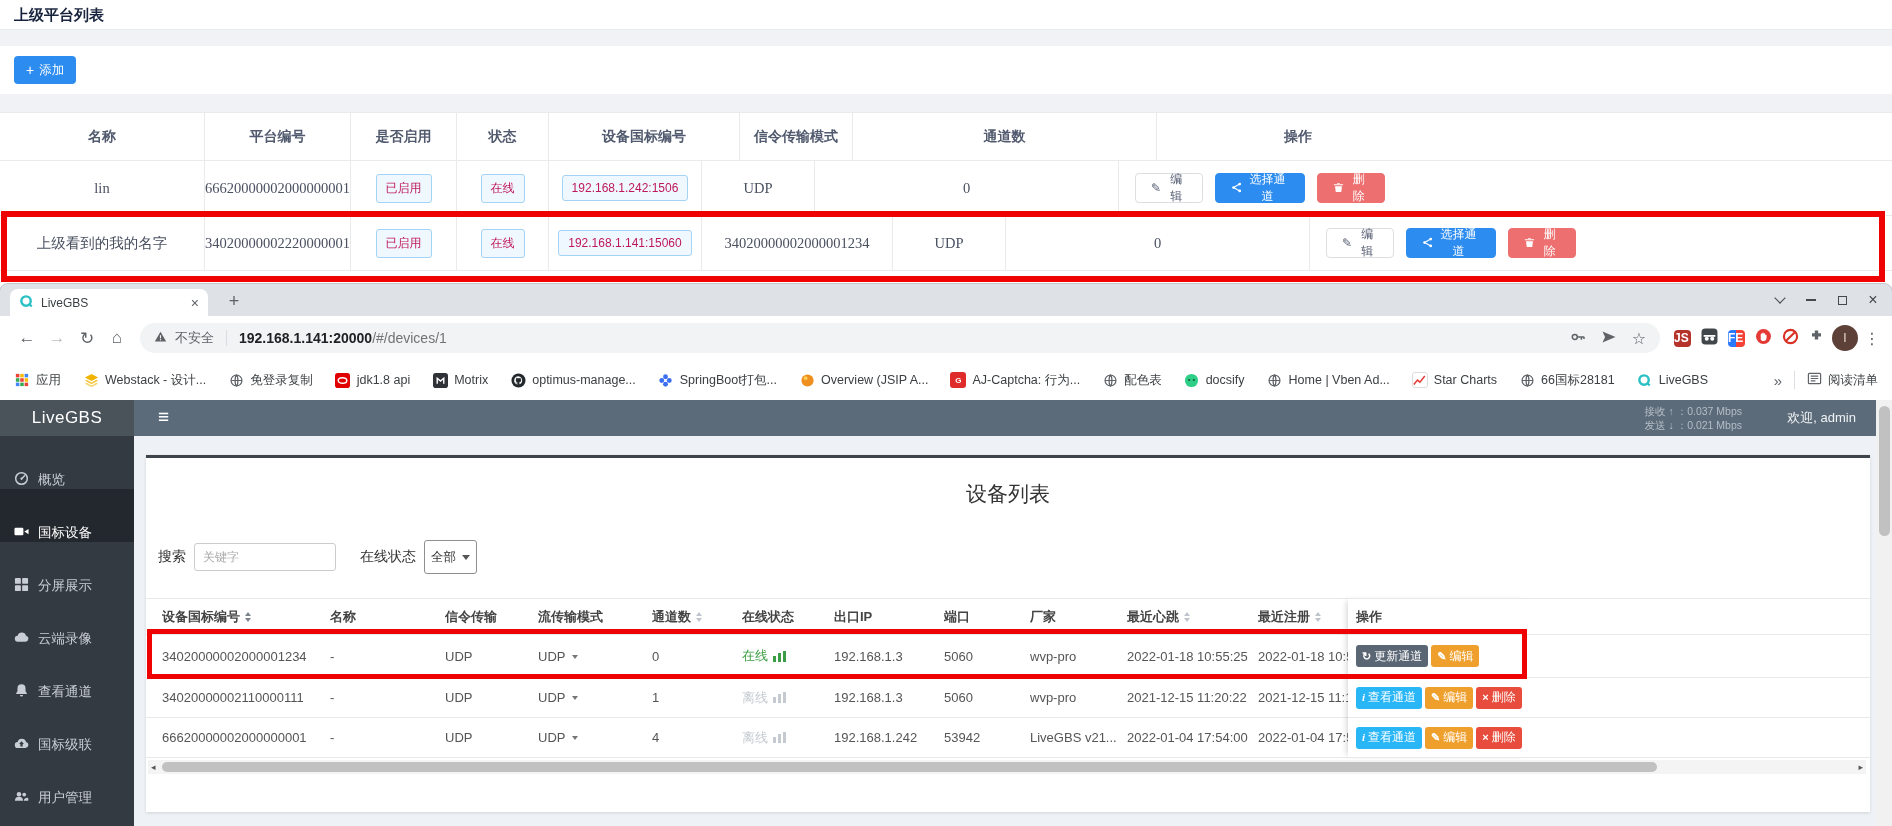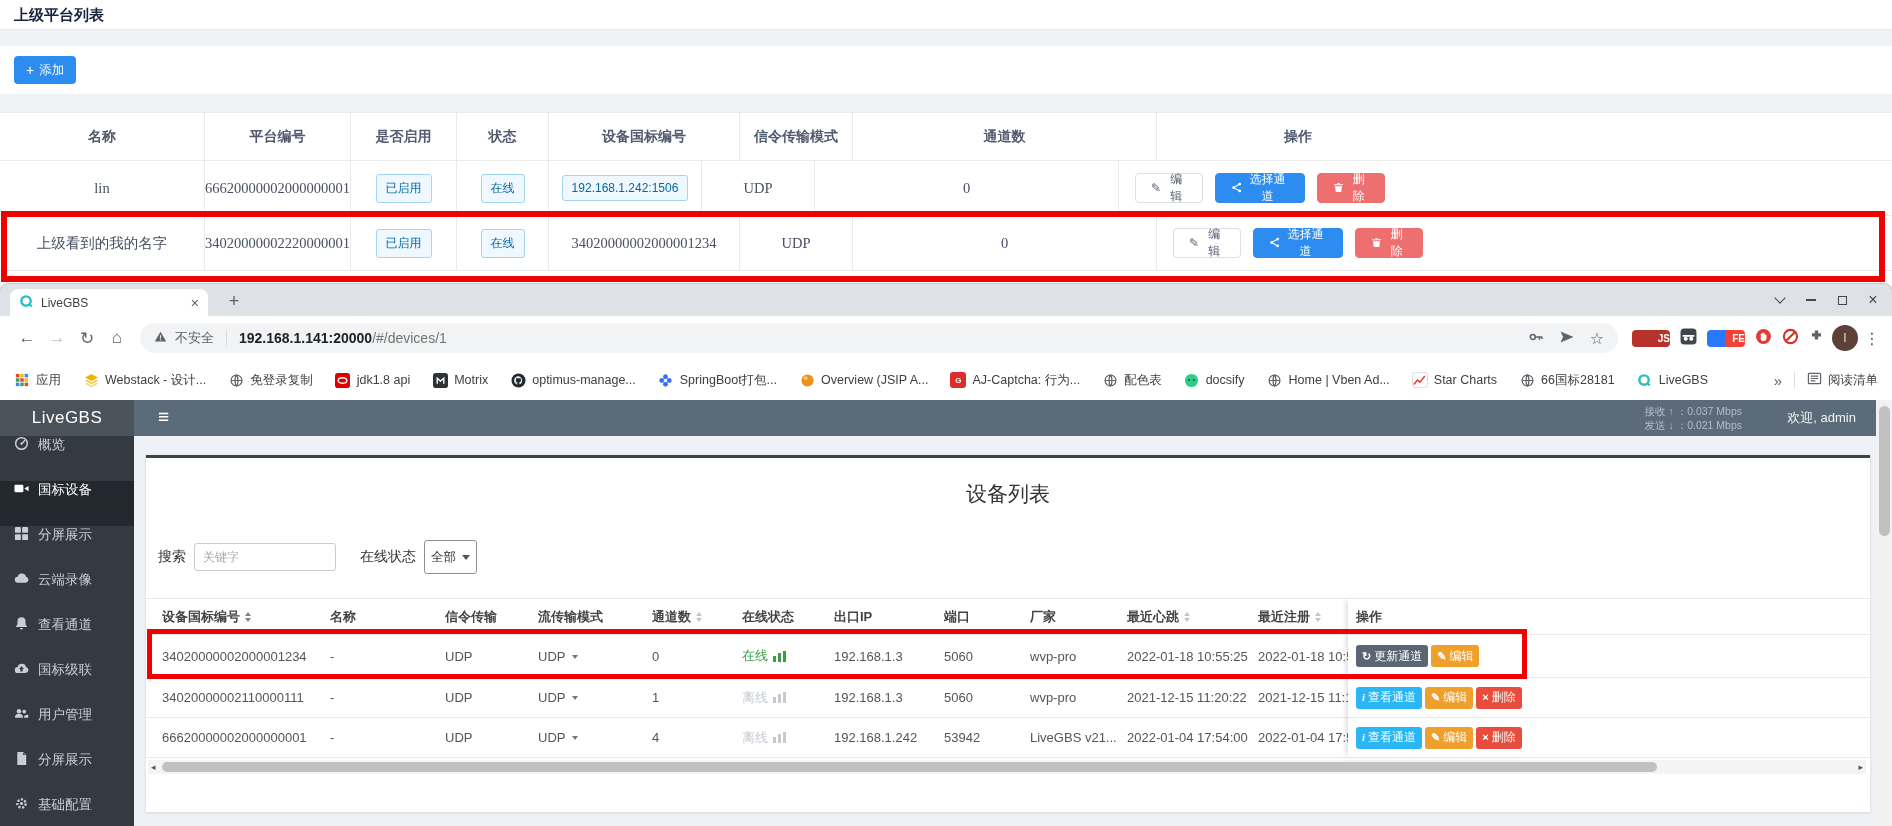--- a/index.html
+++ b/index.html
@@ -19,21 +19,21 @@
   .btn-add .plus{font-size:14px;line-height:1}
   .ftable{background:#fff}
   .hrow{display:flex;align-items:center;height:49px;border-top:1px solid #e8eaec;border-bottom:1px solid #e8eaec}
   .frow{display:flex;align-items:center;height:55px;border-bottom:1px solid #e8eaec}
   .fc{display:flex;align-items:center;justify-content:center;height:100%;}
   .fc.bord{border-right:1px solid #e8eaec}
   .fc0{width:205px}.fc1{width:146px}.fc2{width:106px}.fc3{width:92px}.fc4{width:153px}
   .fc5{width:191px}.fc6{width:113px}.fc7{width:304px}.fc8{flex:1;justify-content:flex-start}
   .hrow .fc{font-size:14px;font-weight:bold;color:#515a6e}
   .fval{font-family:"Liberation Serif","DejaVu Serif",serif;font-size:14.5px;color:#495060}
-  .fbadge{border:1px solid #a3d3f5;background:#f0f8ff;color:#0369a1;border-radius:3px;
+  .fbadge{border:1px solid #a3d3f5;background:#f0f8ff;color:#be185d;border-radius:3px;
     padding:5px 9px;font-size:12px}
   .opwrap{width:250px;margin-left:16px;display:flex;justify-content:center;align-items:center;gap:12px}
   .fbtn{height:30px;border-radius:4px;font-size:12px;display:inline-flex;align-items:center;gap:5px;
     padding:0 15px;cursor:pointer}
   .fbtn.ghost{background:#fff;border:1px solid #dcdee2;color:#515a6e}
   .fbtn.primary{background:#2d8cf0;border:1px solid #2d8cf0;color:#fff}
   .fbtn.danger{background:#ee6f6f;border:1px solid #ee6f6f;color:#fff}
   .fbtn .ic{font-size:12px;line-height:1}
 
   
@@ -66,42 +66,42 @@
   .omnibox{flex:1;height:30px;margin:0 10px 0 8px;background:#f1f3f4;border-radius:15px;
     display:flex;align-items:center;padding:0 14px;gap:8px}
   .sec-text{font-size:13px;color:#5f6368}
   .divider{width:1px;height:16px;background:#dadce0;margin:0 4px}
   .url{font-size:14px;white-space:nowrap}
   .url .host{color:#202124;font-weight:bold}
   .url .path{color:#737373}
   .obx-right{margin-left:auto;display:flex;align-items:center;gap:15px;color:#5f6368}
   .star{font-size:16px;color:#5f6368}
   .exts{display:flex;align-items:center;gap:10px;margin:0 4px}
-  .extsq{width:38px;height:17px;border-radius:4px;display:flex;align-items:center;justify-content:flex-end;
-    font-size:10px;font-weight:bold;color:#fff;cursor:pointer}
+  .extsq{width:17px;height:17px;border-radius:4px;display:flex;align-items:center;justify-content:flex-start;
+    font-size:12px;font-weight:bold;color:#fff;cursor:pointer}
   .ext-js{background:#b5332a}
   .ext-fe{background:linear-gradient(90deg,#2979ff 50%,#f44336 50%)}
   .avatar{width:26px;height:26px;border-radius:50%;background:#5d4037;color:#e7d8d2;display:flex;
     align-items:center;justify-content:center;font-size:12px;margin:0 4px;cursor:pointer}
   .dots{font-size:16px;color:#5f6368;margin-left:2px;cursor:pointer}
 
   .bookmarks{height:40px;background:#fff;display:flex;align-items:center;padding:0 14px;gap:22px}
   .bm{display:flex;align-items:center;gap:6px;font-size:12.5px;color:#3c4043;white-space:nowrap;cursor:pointer}
   .bm-right{margin-left:auto;display:flex;align-items:center;gap:12px}
   .bm-more{color:#5f6368;font-size:15px;cursor:pointer}
   .bm-div{width:1px;height:18px;background:#dcdfe3}
   .fv{width:16px;height:16px;border-radius:3px;display:inline-flex;align-items:center;justify-content:center;
     font-size:8px;font-weight:bold;color:#fff;flex:none}
 
   
   .app{position:absolute;left:0;top:116px;right:0;bottom:0;background:#eef1f5}
   .sidebar{position:absolute;left:0;top:0;width:134px;height:100%;background:#343a41;z-index:3}
   .logo{height:36px;background:#4a525a;color:#fff;display:flex;align-items:center;justify-content:center;
     font-size:17px;letter-spacing:.5px}
-  .sitem{height:45px;display:flex;align-items:flex-start;padding-left:14px;gap:9px;color:#c9ced4;
+  .sitem{height:53px;display:flex;align-items:flex-end;padding-left:14px;gap:9px;color:#c9ced4;
     font-size:13.5px;cursor:pointer}
   .sitem svg{flex:none}
   .sitem.active{background:#23282e;color:#fff}
   .topbar{position:absolute;left:134px;right:0;top:0;height:36px;background:#5c6b79;z-index:2}
   .burger{position:absolute;left:24px;top:6px;font-size:19px;color:#fff;cursor:pointer}
   .stats{position:absolute;right:150px;top:4px;font-size:10.5px;line-height:14px;color:#b3bdc7;white-space:nowrap}
   .welcome{position:absolute;right:36px;top:9px;font-size:13px;color:#f0f3f6}
 
   .main{position:absolute;left:134px;right:16px;top:36px;bottom:0;background:#eef1f5}
   .card{position:absolute;left:12px;top:19px;width:1724px;height:357px;background:#fff;
@@ -227,20 +227,23 @@
       </div>
 
       <div class="frow">
         <div class="fc fc0 bord fval">上级看到的我的名字</div>
         <div class="fc fc1 bord fval">34020000002220000001</div>
         <div class="fc fc2 bord">
           <span class="fbadge">已启用</span>
           </div>
         <div class="fc fc3 bord">
           <span class="fbadge">在线</span>
+          </div>
+        <div class="fc fc4 bord">
+          <span class="fbadge">192.168.1.141:15060</span>
           </div>
         <div class="fc fc5 bord fval">34020000002000001234</div>
         <div class="fc fc6 bord fval">UDP</div>
         <div class="fc fc7 bord fval">0</div>
         <div class="fc fc8">
           <span class="opwrap">
             <button class="fbtn ghost">
               <span class="ic">✎</span>
               <span>编辑</span>
               </button>

